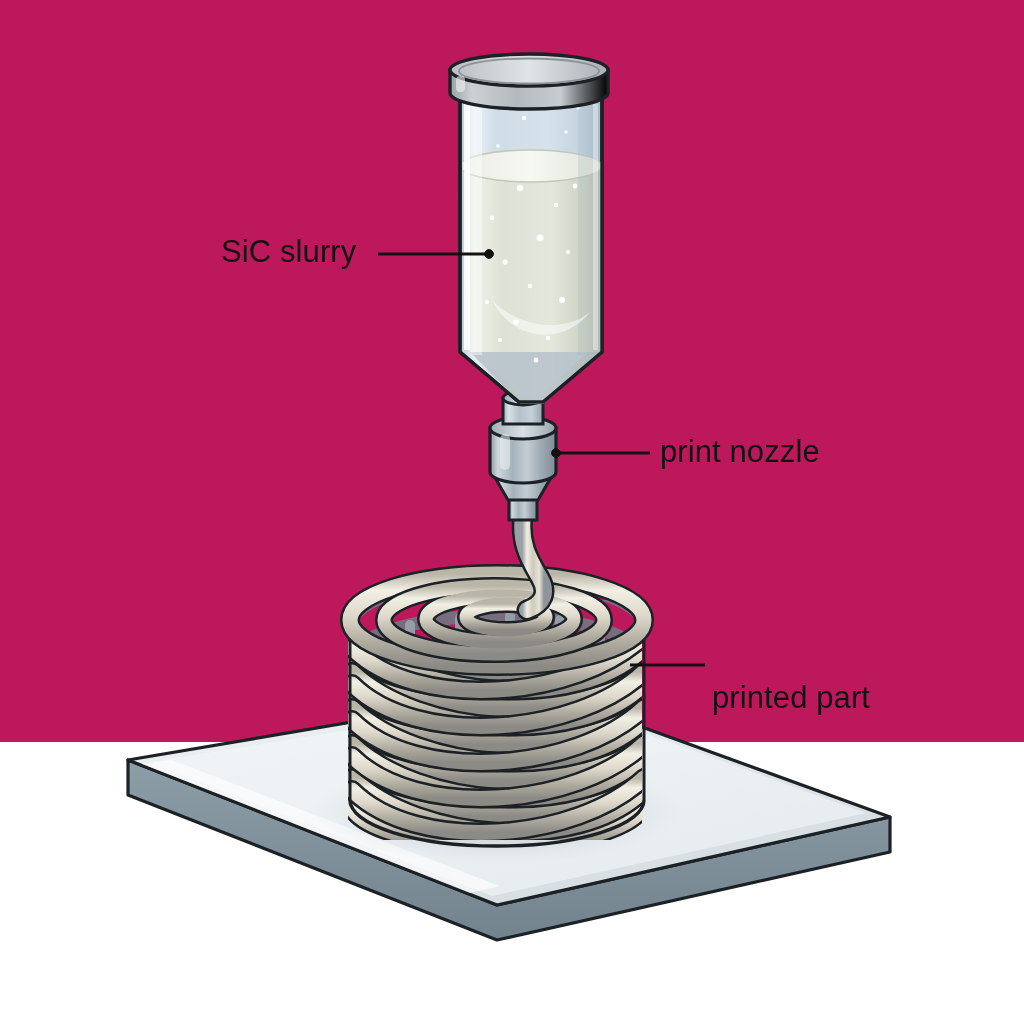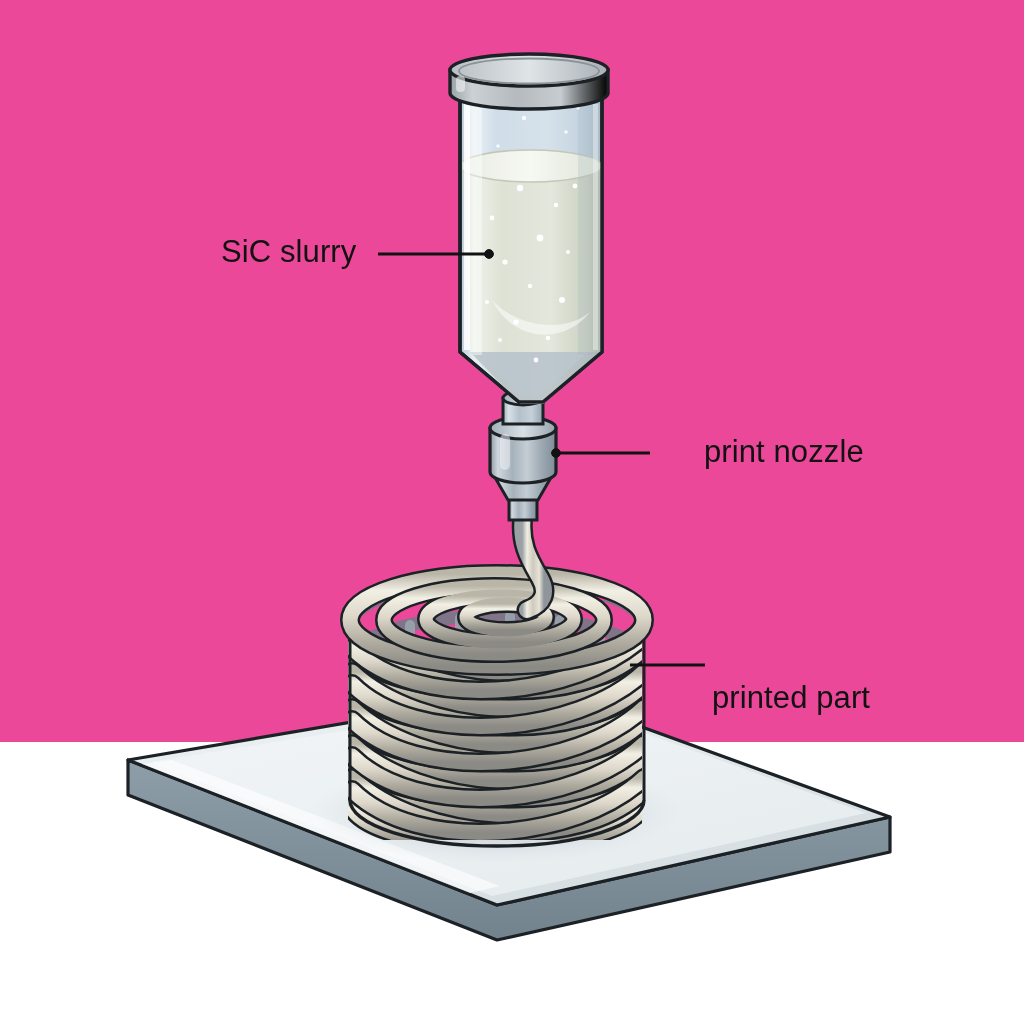--- a/index.html
+++ b/index.html
@@ -1,23 +1,23 @@
 <!DOCTYPE html>
 <html><head>
 <meta charset="utf-8">
 <style>
   html,body{margin:0;padding:0;background:#ffffff;}
   body{width:1024px;height:1024px;overflow:hidden;
        font-family:"Liberation Sans","DejaVu Sans",sans-serif;}
-  #stage{position:relative;width:1024px;height:742px;background:#ec4899;}
+  #stage{position:relative;width:1024px;height:742px;background:#be185d;}
   #art{position:absolute;left:0;top:0;width:1024px;height:1024px;}
   .lbl{position:absolute;font-size:31px;color:#121212;white-space:nowrap;
        font-family:"Liberation Sans","DejaVu Sans",sans-serif;letter-spacing:.1px;}
   #lbl-slurry{left:221px;top:234px;}
-  #lbl-nozzle{left:660px;top:434px;margin-left:44px;}
+  #lbl-nozzle{left:660px;top:434px;}
   #lbl-part{left:712px;top:680px;}
 </style>
 </head>
 <body>
 
 <div id="stage">
 
 <svg id="art" viewBox="0 0 1024 1024" xmlns="http://www.w3.org/2000/svg">
 
   <defs>

